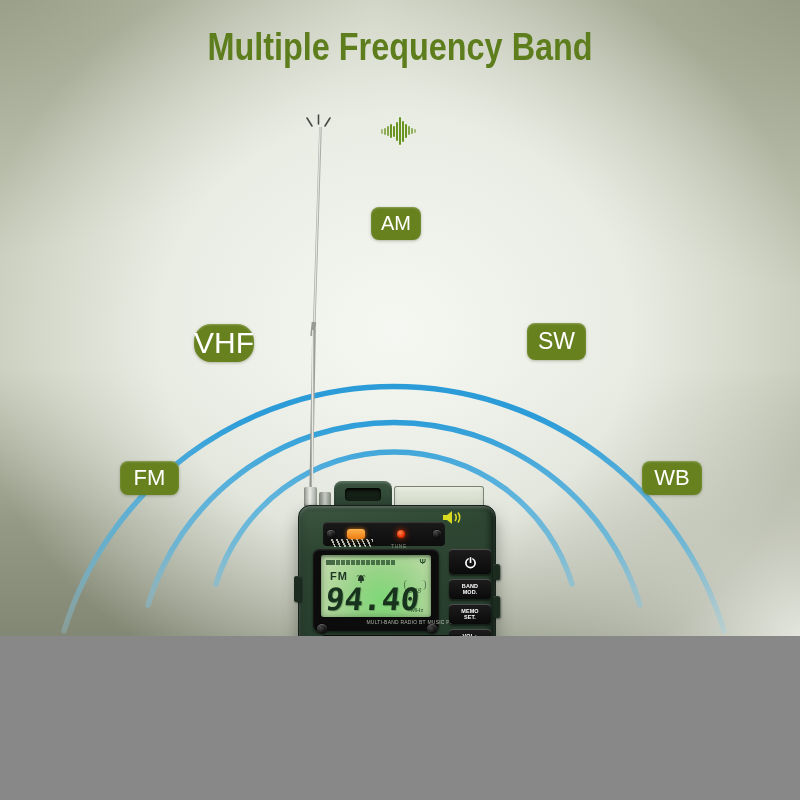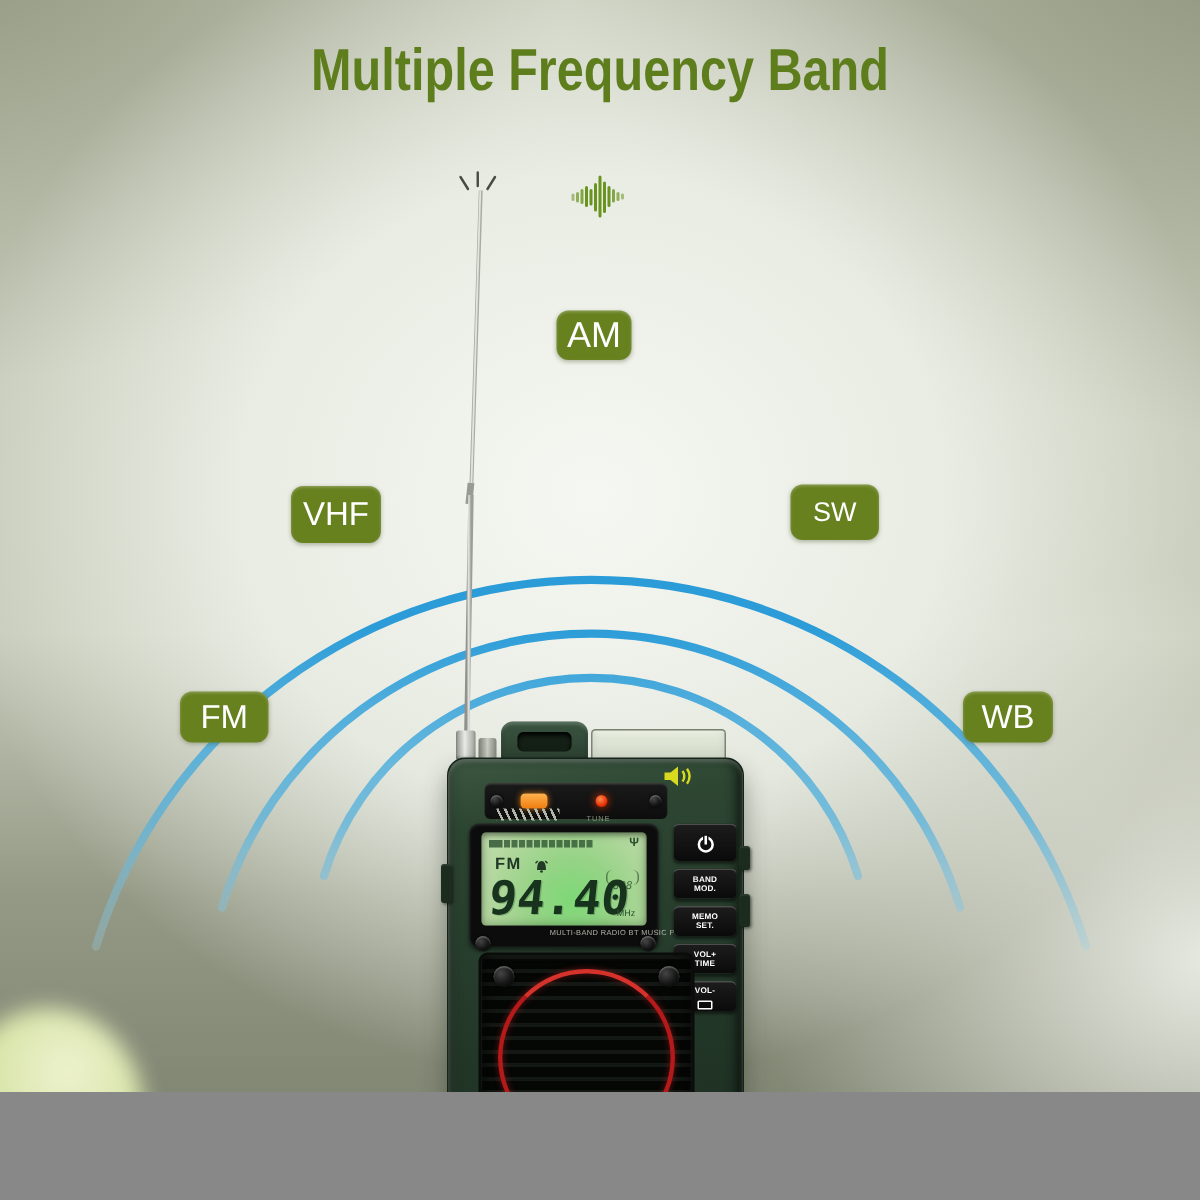--- a/index.html
+++ b/index.html
@@ -1,38 +1,38 @@
 <!DOCTYPE html>
 <html><head>
 <meta charset="utf-8">
 <style>
   html,body{margin:0;padding:0;background:#888;}
   #stage{
-    position:relative;width:800px;height:728px;overflow:hidden;
+    position:relative;width:800px;height:636px;overflow:hidden;
     font-family:"Liberation Sans",sans-serif;
     background-color:#c7cbba;
     background-image:
       radial-gradient(ellipse 430px 390px at 395px 330px, rgba(245,247,242,1) 0%, rgba(239,242,234,.85) 55%, rgba(239,242,234,0) 100%),
       radial-gradient(ellipse 300px 260px at 805px 640px, rgba(240,242,234,.9) 0%, rgba(240,242,234,0) 100%),
       radial-gradient(ellipse 700px 520px at -60px -80px, rgba(122,128,103,.8) 0%, rgba(122,128,103,0) 65%),
       radial-gradient(ellipse 780px 580px at 880px -100px, rgba(118,124,99,.85) 0%, rgba(118,124,99,0) 68%),
       linear-gradient(to bottom, rgba(0,0,0,0) 58%, rgba(98,104,82,.5) 82%, rgba(88,94,74,.62) 100%);
   }
   .title{position:absolute;top:26px;left:0;width:100%;text-align:center;z-index:6;}
   .title span{display:inline-block;font-size:36px;font-weight:700;color:#5e7e1d;
     letter-spacing:0px;transform:scale(.9,1.1);transform-origin:center;}
   .subtitle{position:absolute;top:73px;left:0;width:100%;text-align:center;z-index:6;
     font-size:21px;color:#58595a;}
   svg.overlay{position:absolute;left:0;top:0;z-index:2;}
   .badge{position:absolute;z-index:5;background:#67811f;border-radius:8px;color:#fff;
     display:flex;align-items:center;justify-content:center;
     box-shadow:inset 0 1px 2px rgba(255,255,255,.25), 0 1px 3px rgba(60,70,30,.35);}
-  .badge-am {left:371px;top:207px;width:50px;height:33px;font-size:24px;}
-  .badge-vhf{left:194px;top:324px;width:60px;height:38px;font-size:22px;}
-  .badge-sw {left:527px;top:323px;width:59px;height:37px;font-size:18px;}
+  .badge-am {left:371px;top:207px;width:50px;height:33px;font-size:20px;}
+  .badge-vhf{left:194px;top:324px;width:60px;height:38px;font-size:30px;border-radius:17px;}
+  .badge-sw {left:527px;top:323px;width:59px;height:37px;font-size:23px;}
   .badge-fm {left:120px;top:461px;width:59px;height:34px;font-size:22px;}
   .badge-wb {left:642px;top:461px;width:60px;height:34px;font-size:22px;}
 
   .table{position:absolute;left:0;top:752px;width:800px;height:48px;z-index:2;
     background:linear-gradient(to bottom,#fcfcfa 0%,#f6f6f2 45%,#ecece6 100%);
     clip-path:polygon(0 100%,0 92%,5% 84%,27% 10%,100% 6%,100% 100%);
     box-shadow:inset 0 2px 2px rgba(255,255,255,.9);}
   .plant{position:absolute;left:-32px;top:672px;width:128px;height:140px;z-index:3;
     border-radius:50%;filter:blur(7px);
     background:radial-gradient(circle at 60% 30%, #eef2cf 0%, #d9e5aa 40%, #bdd28a 70%, rgba(165,180,125,0) 100%);

